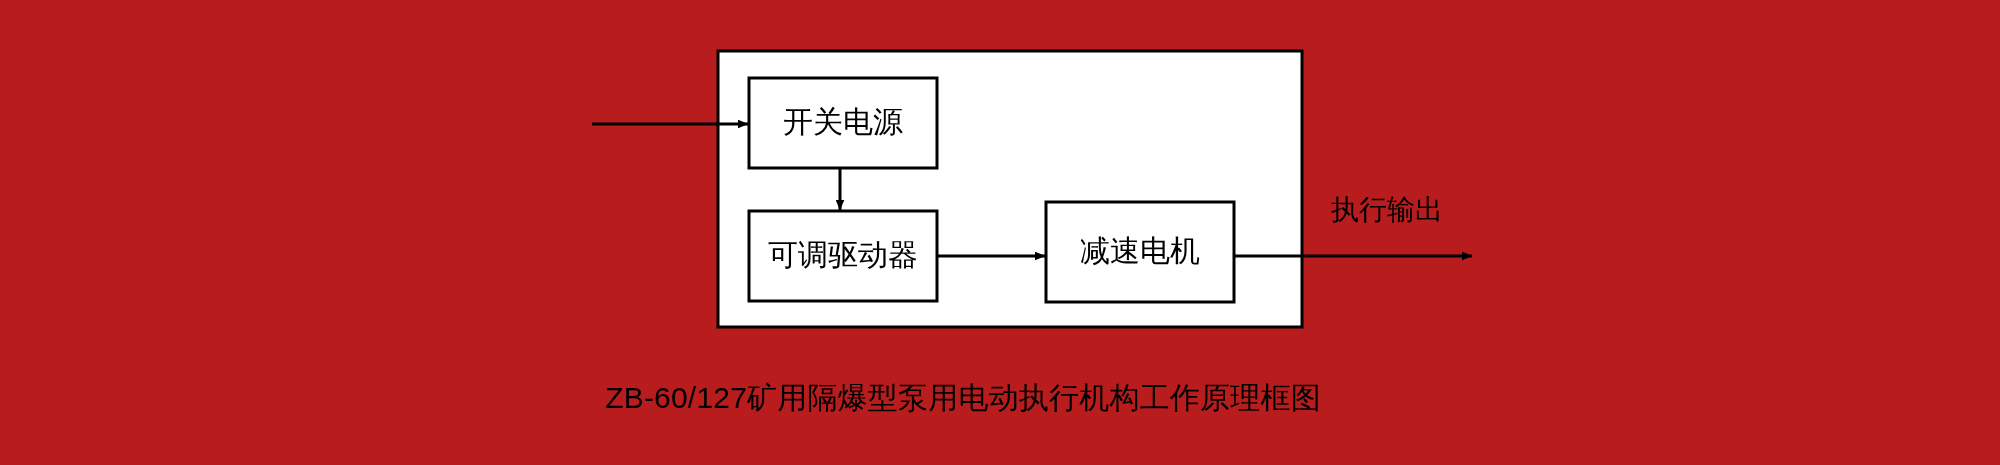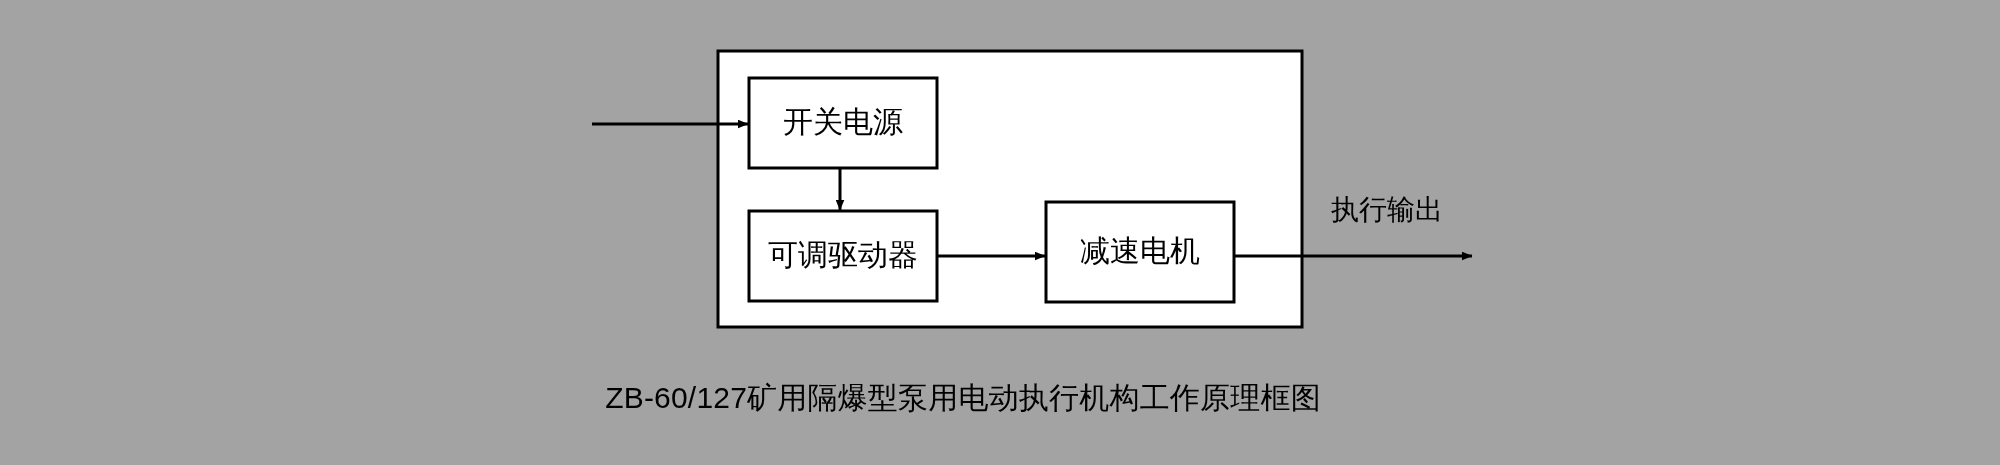--- a/index.html
+++ b/index.html
@@ -7,21 +7,21 @@
     padding: 0;
     background: #ffffff;
   }
   body {
     font-family: "Liberation Sans", "DejaVu Sans", sans-serif;
   }
   #figure-root {
     position: relative;
     width: 2000px;
     height: 465px;
-    background: #a3a3a3;
+    background: #b91c1c;
     overflow: hidden;
   }
   #diagram-svg {
     position: absolute;
     left: 0;
     top: 0;
     width: 2000px;
     height: 465px;
     display: block;
   }

